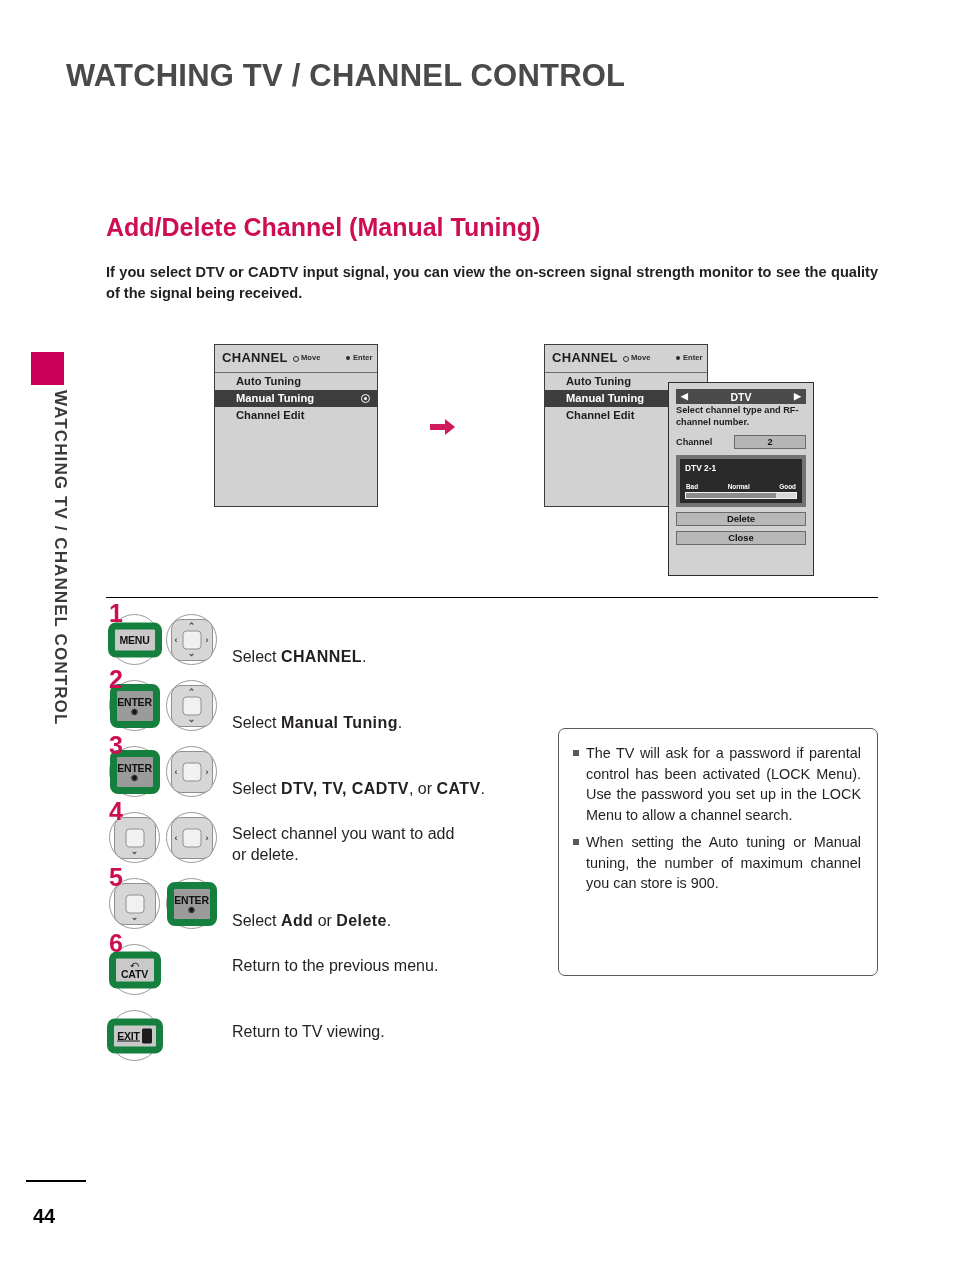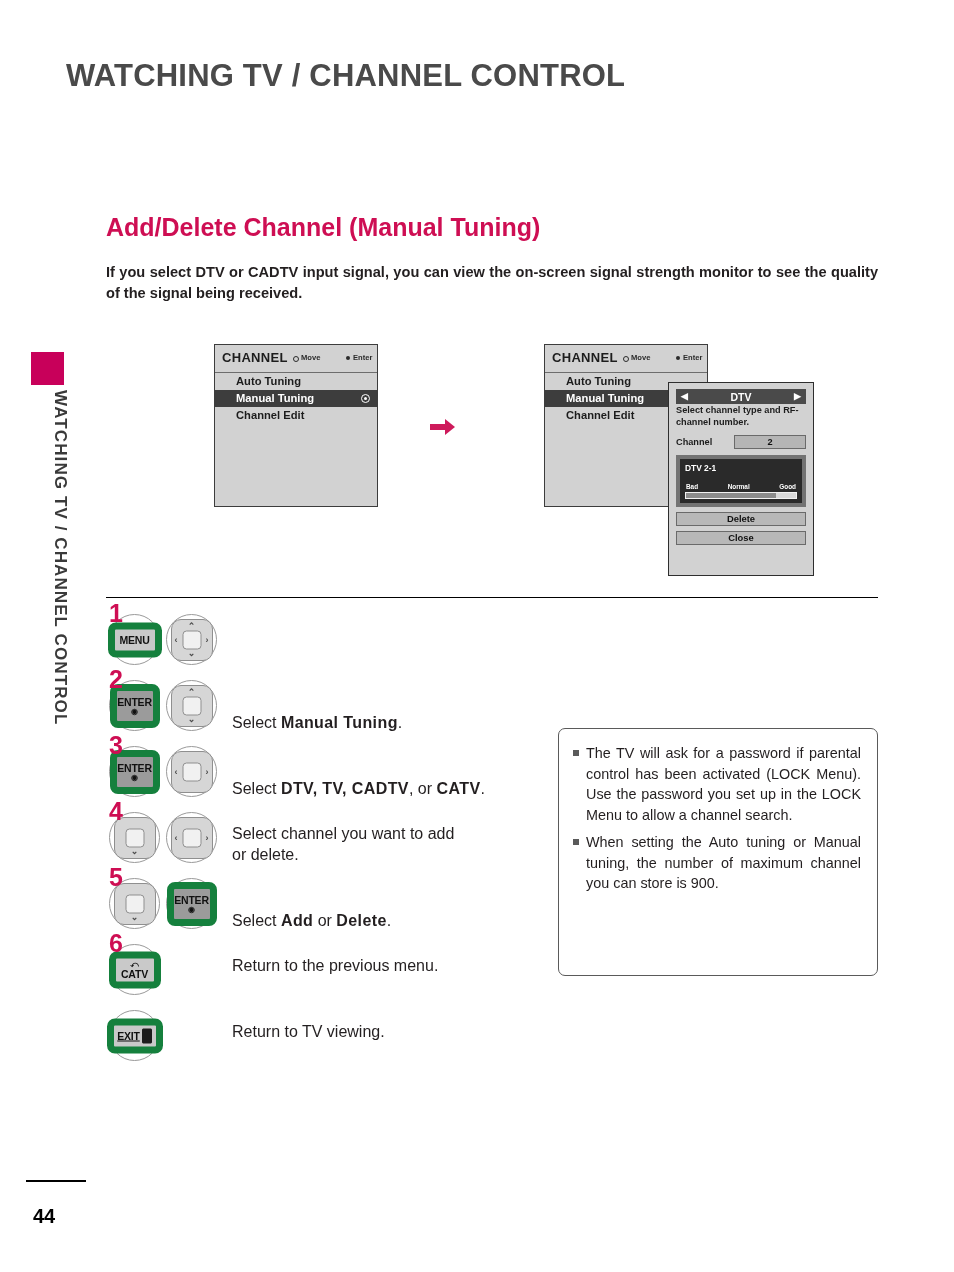--- a/index.html
+++ b/index.html
@@ -582,20 +582,23 @@
     <div class="btn-slot">
       <div class="btn-circle"></div>
       <div class="dpad">
         <span class="ch ch-up">⌃</span>
         <span class="ch ch-down">⌄</span>
         <span class="ch ch-left">‹</span>
         <span class="ch ch-right">›</span>
         <span class="center"></span>
       </div>
     </div>
+    <div class="step-text">
+      <span>Select </span><b>CHANNEL</b><span>.</span>
+    </div>
   </div>
 
   <div class="step-row">
     <div class="step-num">2</div>
     <div class="btn-slot">
       <div class="btn-circle"></div>
       <div class="key-label enter">
         <span>ENTER</span>
         <span class="e-sub">◉</span>
       </div>

